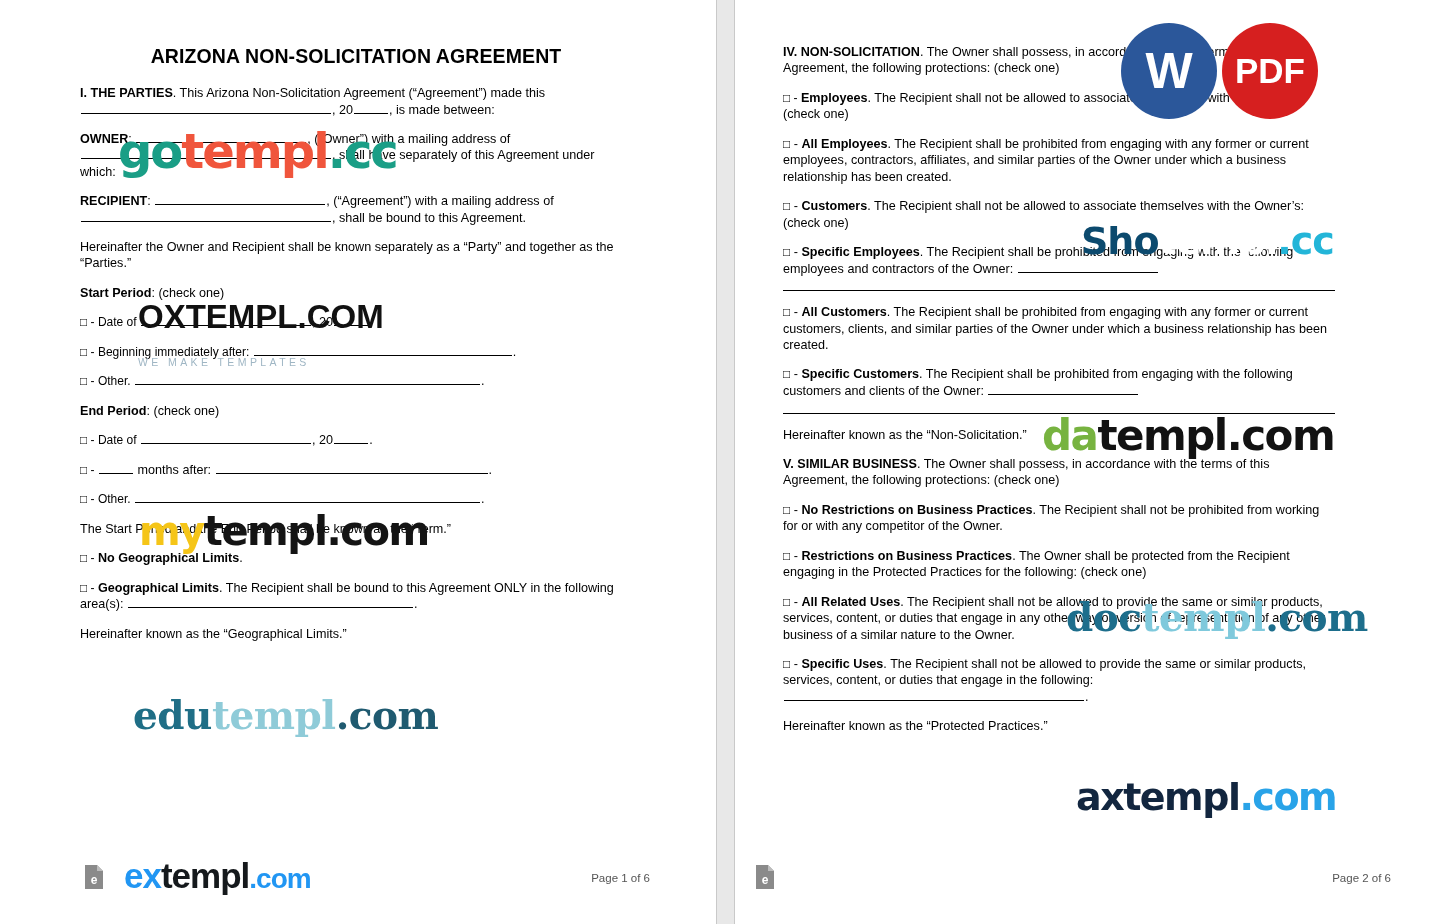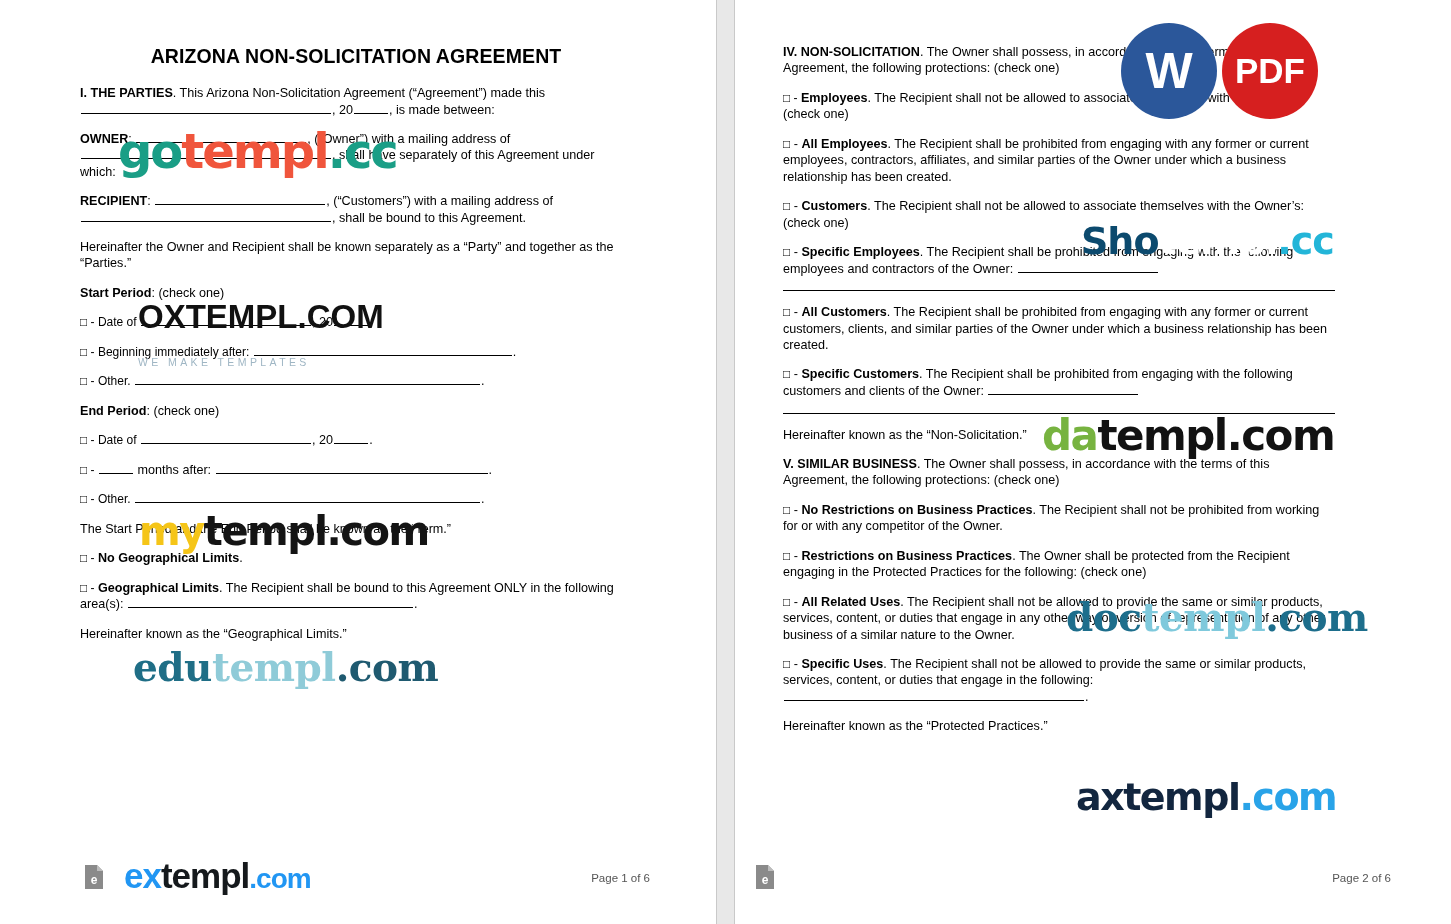--- a/index.html
+++ b/index.html
@@ -160,21 +160,21 @@
   .wm-mytempl {
     left: 139px; top: 508px;
     font-size: 40px;
     letter-spacing: -1.5px;
     font-family: "DejaVu Sans", sans-serif;
   }
   .wm-mytempl .a { color: #F5C518; }
   .wm-mytempl .b { color: #141414; }
 
   .wm-edutempl {
-    left: 133px; top: 644px;
+    left: 133px; top: 692px;
     font-size: 39px;
     font-family: "DejaVu Serif", serif;
     font-weight: bold;
     letter-spacing: -0.5px;
   }
   .wm-edutempl .a { color: #1F6E86; }
   .wm-edutempl .b { color: #8FCBD8; }
   .wm-edutempl .c { color: #1F5A70; }
 
   .wm-shotempl {
@@ -263,21 +263,21 @@
 
       <p class="blk ind1">
         <b>OWNER</b>:
         <span class="fill f-lg"></span><span>, (“Owner”) with a mailing address of</span>
         <span class="fill f-xl"></span><span>, shall have separately of this</span>
         <span>Agreement under which:</span>
       </p>
 
       <p class="blk ind1">
         <b>RECIPIENT</b>:
-        <span class="fill f-lg"></span><span>, (“Customers”) with a mailing address of</span>
+        <span class="fill f-lg"></span><span>, (“Agreement”) with a mailing address of</span>
         <span class="fill f-xl"></span><span>, shall be bound to this Agreement.</span>
       </p>
 
       <p class="blk">Hereinafter the Owner and Recipient shall be known separately as a “Party” and together as the “Parties.”</p>
 
 
       <p class="blk ind1">
         <b>Start Period</b><span>: (check one)</span>
       </p>
 

